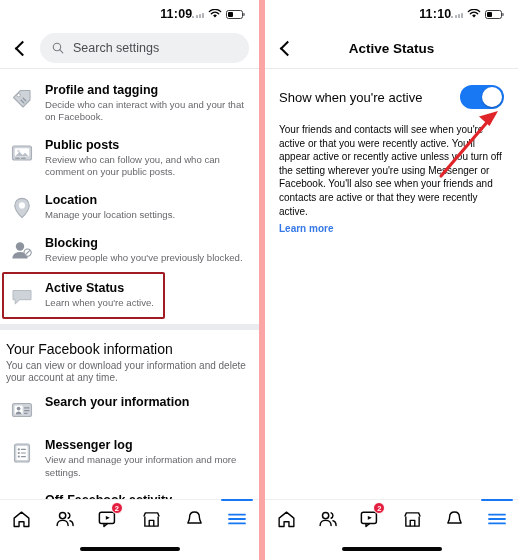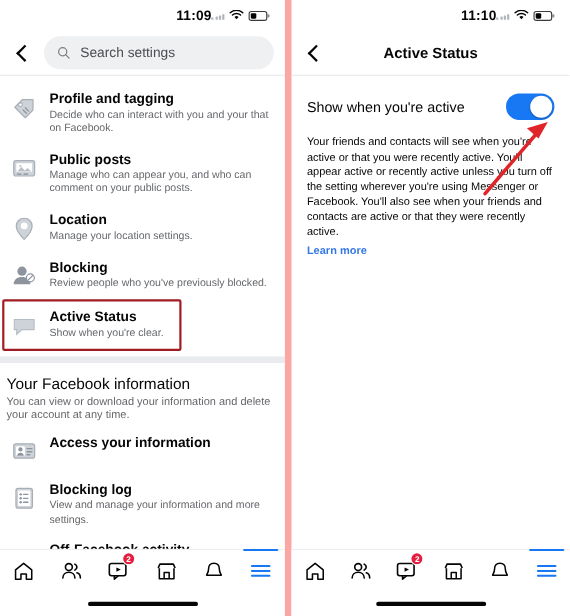--- a/index.html
+++ b/index.html
@@ -193,21 +193,21 @@
             <rect x="3.5" y="6" width="19" height="14" rx="2" fill="#ced3d9" stroke="#a8aeb5" stroke-width="1.1"></rect>
             <rect x="5.8" y="8.3" width="14.4" height="8" rx="1" fill="#fff"></rect>
             <circle cx="9.5" cy="11" r="1.2" fill="#ced3d9"></circle>
             <path d="M6.6 16 L10.5 11.8 L13.6 15 L16 12.8 L19.4 16 Z" fill="#b9c0c7"></path>
             <rect x="6.2" y="17.6" width="4.5" height="1.5" rx=".7" fill="#9ba2aa"></rect>
             <rect x="12.2" y="17.6" width="4.5" height="1.5" rx=".7" fill="#9ba2aa"></rect>
           </svg>
         </div>
         <div class="txt">
           <div class="ttl">Public posts</div>
-          <div class="sub">Manage who can appear you, and who can comment on your public posts.</div>
+          <div class="sub">Review who can follow you, and who can comment on your public posts.</div>
         </div>
       </div>
 
       <div class="row">
         <div class="ico">
           <svg width="26" height="26" viewBox="0 0 26 26">
             <path d="M13 3.4 c-4.1 0-7.2 3.1-7.2 7.1 0 5.3 7.2 12.1 7.2 12.1 s7.2-6.8 7.2-12.1 c0-4-3.1-7.1-7.2-7.1 z" fill="#ced3d9" stroke="#a8aeb5" stroke-width="1.1"></path>
             <circle cx="13" cy="10.4" r="3.1" fill="#fff"></circle>
           </svg>
         </div>
@@ -234,21 +234,21 @@
 
       <div class="row" style="padding-top:9px;padding-bottom:9px;">
         <div class="hl-box"></div>
         <div class="ico">
           <svg width="26" height="26" viewBox="0 0 26 26">
             <path d="M4 7.5 h18 v9.2 h-11.2 l-4.6 4.3 0-4.3 h-2.2 z" fill="#ced3d9" stroke="#b6bcc3" stroke-width="1"></path>
           </svg>
         </div>
         <div class="txt">
           <div class="ttl">Active Status</div>
-          <div class="sub">Show when you're clear.</div>
+          <div class="sub">Learn when you're active.</div>
         </div>
       </div>
 
       <div class="sec-divider"></div>
 
       <div class="sec-head">
         <div class="h">Your Facebook information</div>
         <div class="p">You can view or download your information and delete your account at any time.</div>
       </div>
 
@@ -258,39 +258,39 @@
             <rect x="3.5" y="6.5" width="19" height="13" rx="2" fill="#ced3d9" stroke="#a8aeb5" stroke-width="1.1"></rect>
             <rect x="5.6" y="8.6" width="8" height="8.8" rx="1" fill="#fff"></rect>
             <circle cx="9.6" cy="11.6" r="1.9" fill="#8d949e"></circle>
             <path d="M6.6 17.4 c0-1.9 1.4-2.9 3-2.9 s3 1 3 2.9 z" fill="#8d949e"></path>
             <rect x="15" y="10.2" width="5.6" height="1.3" rx=".6" fill="#8d949e"></rect>
             <rect x="15" y="13" width="5.6" height="1.3" rx=".6" fill="#8d949e"></rect>
             <rect x="15" y="15.8" width="3.6" height="1.3" rx=".6" fill="#8d949e"></rect>
           </svg>
         </div>
         <div class="txt">
-          <div class="ttl">Access your information</div>
+          <div class="ttl">Search your information</div>
         </div>
       </div>
 
       <div class="row">
         <div class="ico">
           <svg width="26" height="26" viewBox="0 0 26 26">
             <rect x="5.5" y="4" width="15" height="18" rx="2" fill="#ced3d9" stroke="#a8aeb5" stroke-width="1.1"></rect>
             <rect x="7.4" y="6" width="11.2" height="14" rx="1" fill="#fff"></rect>
             <circle cx="9.8" cy="9.4" r="1.1" fill="#8d949e"></circle>
             <rect x="11.8" y="8.8" width="5.2" height="1.2" rx=".6" fill="#8d949e"></rect>
             <circle cx="9.8" cy="13" r="1.1" fill="#8d949e"></circle>
             <rect x="11.8" y="12.4" width="5.2" height="1.2" rx=".6" fill="#8d949e"></rect>
             <circle cx="9.8" cy="16.6" r="1.1" fill="#8d949e"></circle>
             <rect x="11.8" y="16" width="5.2" height="1.2" rx=".6" fill="#8d949e"></rect>
           </svg>
         </div>
         <div class="txt">
-          <div class="ttl">Blocking log</div>
+          <div class="ttl">Messenger log</div>
           <div class="sub">View and manage your information and more settings.</div>
         </div>
       </div>
 
       <div class="row">
         <div class="ico">
           <svg width="26" height="26" viewBox="0 0 26 26">
             <rect x="4" y="5.5" width="18" height="15" rx="2" fill="#ced3d9" stroke="#a8aeb5" stroke-width="1.1"></rect>
             <rect x="4" y="5.5" width="18" height="4" rx="2" fill="#b0b7bf"></rect>
             <circle cx="6.6" cy="7.5" r=".8" fill="#fff"></circle>

